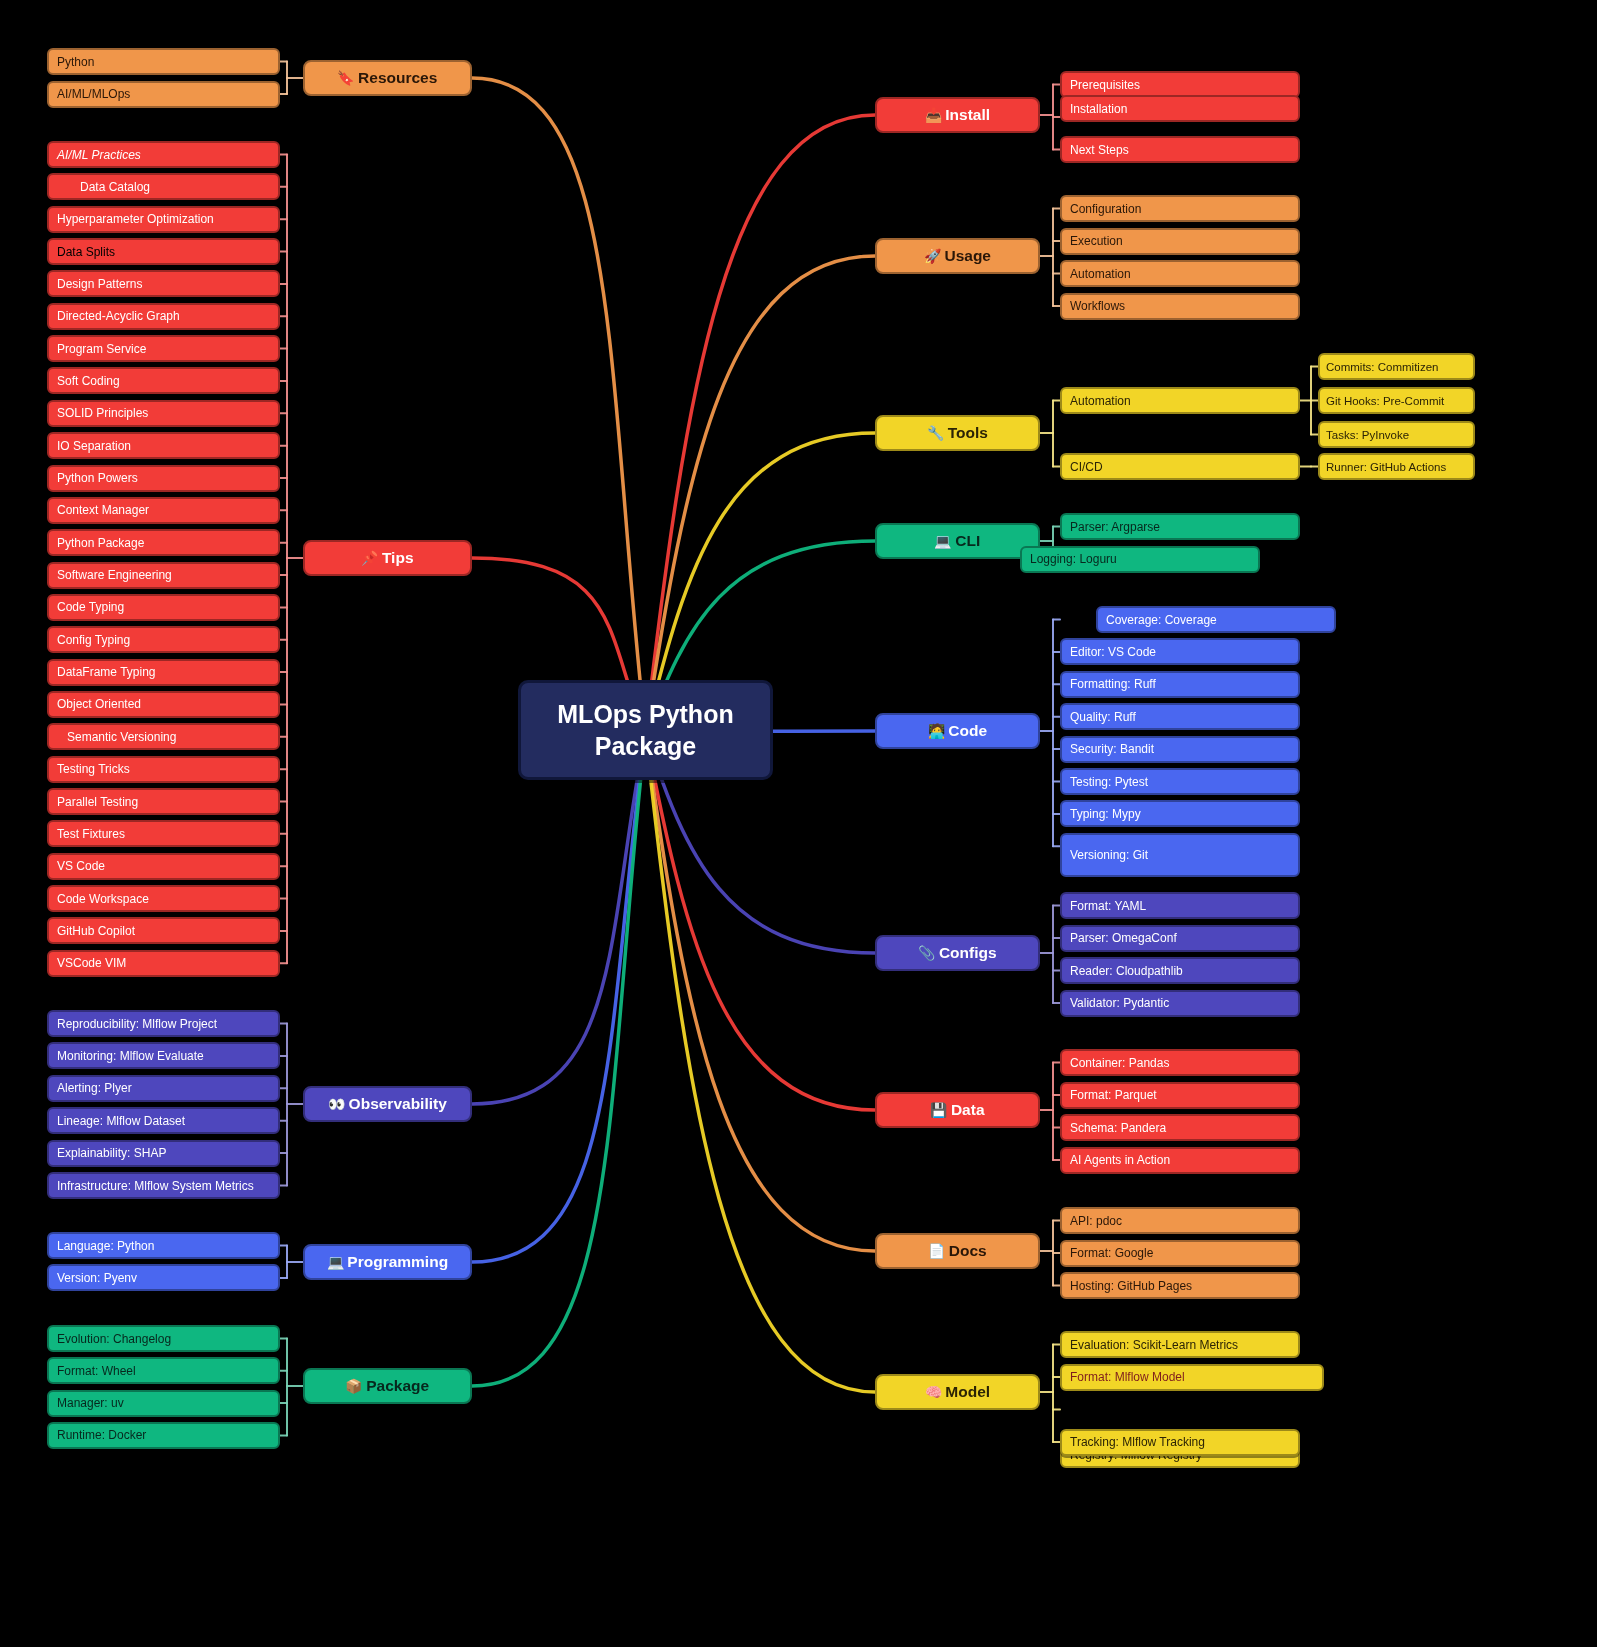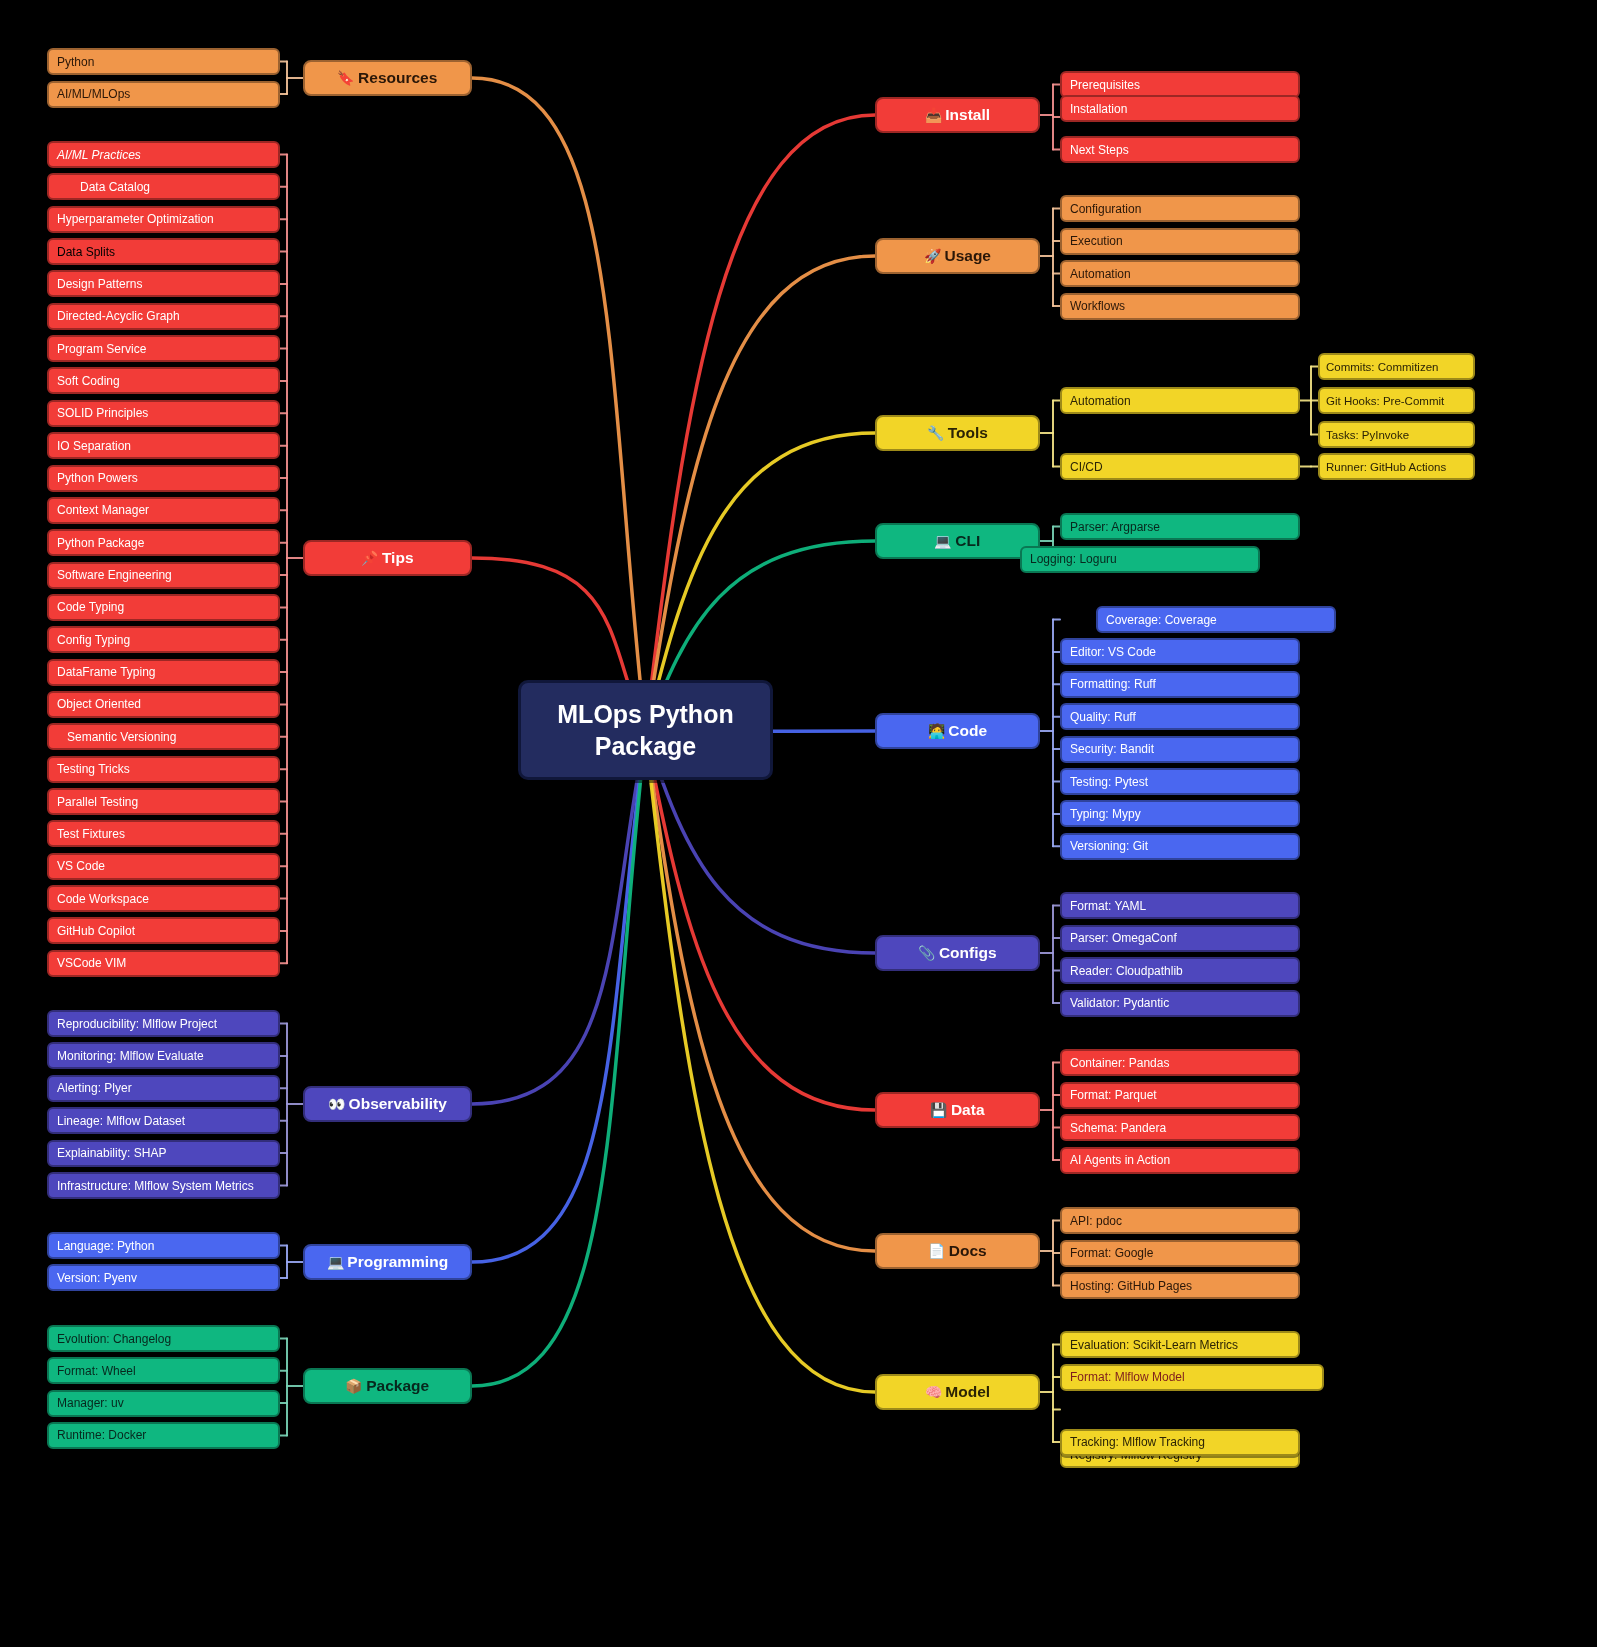--- a/index.html
+++ b/index.html
@@ -247,21 +247,21 @@
         <span class="ic">🧑‍💻</span>
         <span>Code</span>
       </div>
       <div class="node child" style="left: 1060px; top: 606px; width: 240px; height: 27px; background: rgb(74, 103, 240); color: rgb(255, 255, 255); border-color: rgb(48, 67, 156); margin-left: 36px;">Coverage: Coverage</div>
       <div class="node child" style="left: 1060px; top: 638.4px; width: 240px; height: 27px; background: rgb(74, 103, 240); color: rgb(255, 255, 255); border-color: rgb(48, 67, 156);">Editor: VS Code</div>
       <div class="node child" style="left: 1060px; top: 670.8px; width: 240px; height: 27px; background: rgb(74, 103, 240); color: rgb(255, 255, 255); border-color: rgb(48, 67, 156);">Formatting: Ruff</div>
       <div class="node child" style="left: 1060px; top: 703.2px; width: 240px; height: 27px; background: rgb(74, 103, 240); color: rgb(255, 255, 255); border-color: rgb(48, 67, 156);">Quality: Ruff</div>
       <div class="node child" style="left: 1060px; top: 735.6px; width: 240px; height: 27px; background: rgb(74, 103, 240); color: rgb(255, 255, 255); border-color: rgb(48, 67, 156);">Security: Bandit</div>
       <div class="node child" style="left: 1060px; top: 768px; width: 240px; height: 27px; background: rgb(74, 103, 240); color: rgb(255, 255, 255); border-color: rgb(48, 67, 156);">Testing: Pytest</div>
       <div class="node child" style="left: 1060px; top: 800.4px; width: 240px; height: 27px; background: rgb(74, 103, 240); color: rgb(255, 255, 255); border-color: rgb(48, 67, 156);">Typing: Mypy</div>
-      <div class="node child" style="left: 1060px; top: 832.8px; width: 240px; height: 27px; background: rgb(74, 103, 240); color: rgb(255, 255, 255); border-color: rgb(48, 67, 156);">Versioning: Git</div>
+      <div class="node child" style="left: 1060px; top: 832.8px; width: 240px; height: 44px; background: rgb(74, 103, 240); color: rgb(255, 255, 255); border-color: rgb(48, 67, 156);">Versioning: Git</div>
       <div class="node blabel" style="left: 875px; top: 935px; width: 165px; height: 36px; background: rgb(78, 71, 189); color: rgb(255, 255, 255); border-color: rgb(51, 46, 123);">
         <span class="ic">📎</span>
         <span>Configs</span>
       </div>
       <div class="node child" style="left: 1060px; top: 892px; width: 240px; height: 27px; background: rgb(78, 71, 189); color: rgb(255, 255, 255); border-color: rgb(51, 46, 123);">Format: YAML</div>
       <div class="node child" style="left: 1060px; top: 924.5px; width: 240px; height: 27px; background: rgb(78, 71, 189); color: rgb(255, 255, 255); border-color: rgb(51, 46, 123);">Parser: OmegaConf</div>
       <div class="node child" style="left: 1060px; top: 957px; width: 240px; height: 27px; background: rgb(78, 71, 189); color: rgb(255, 255, 255); border-color: rgb(51, 46, 123);">Reader: Cloudpathlib</div>
       <div class="node child" style="left: 1060px; top: 989.5px; width: 240px; height: 27px; background: rgb(78, 71, 189); color: rgb(255, 255, 255); border-color: rgb(51, 46, 123);">Validator: Pydantic</div>
       <div class="node blabel" style="left: 875px; top: 1092px; width: 165px; height: 36px; background: rgb(242, 60, 56); color: rgb(255, 255, 255); border-color: rgb(157, 39, 36);">
         <span class="ic">💾</span>

